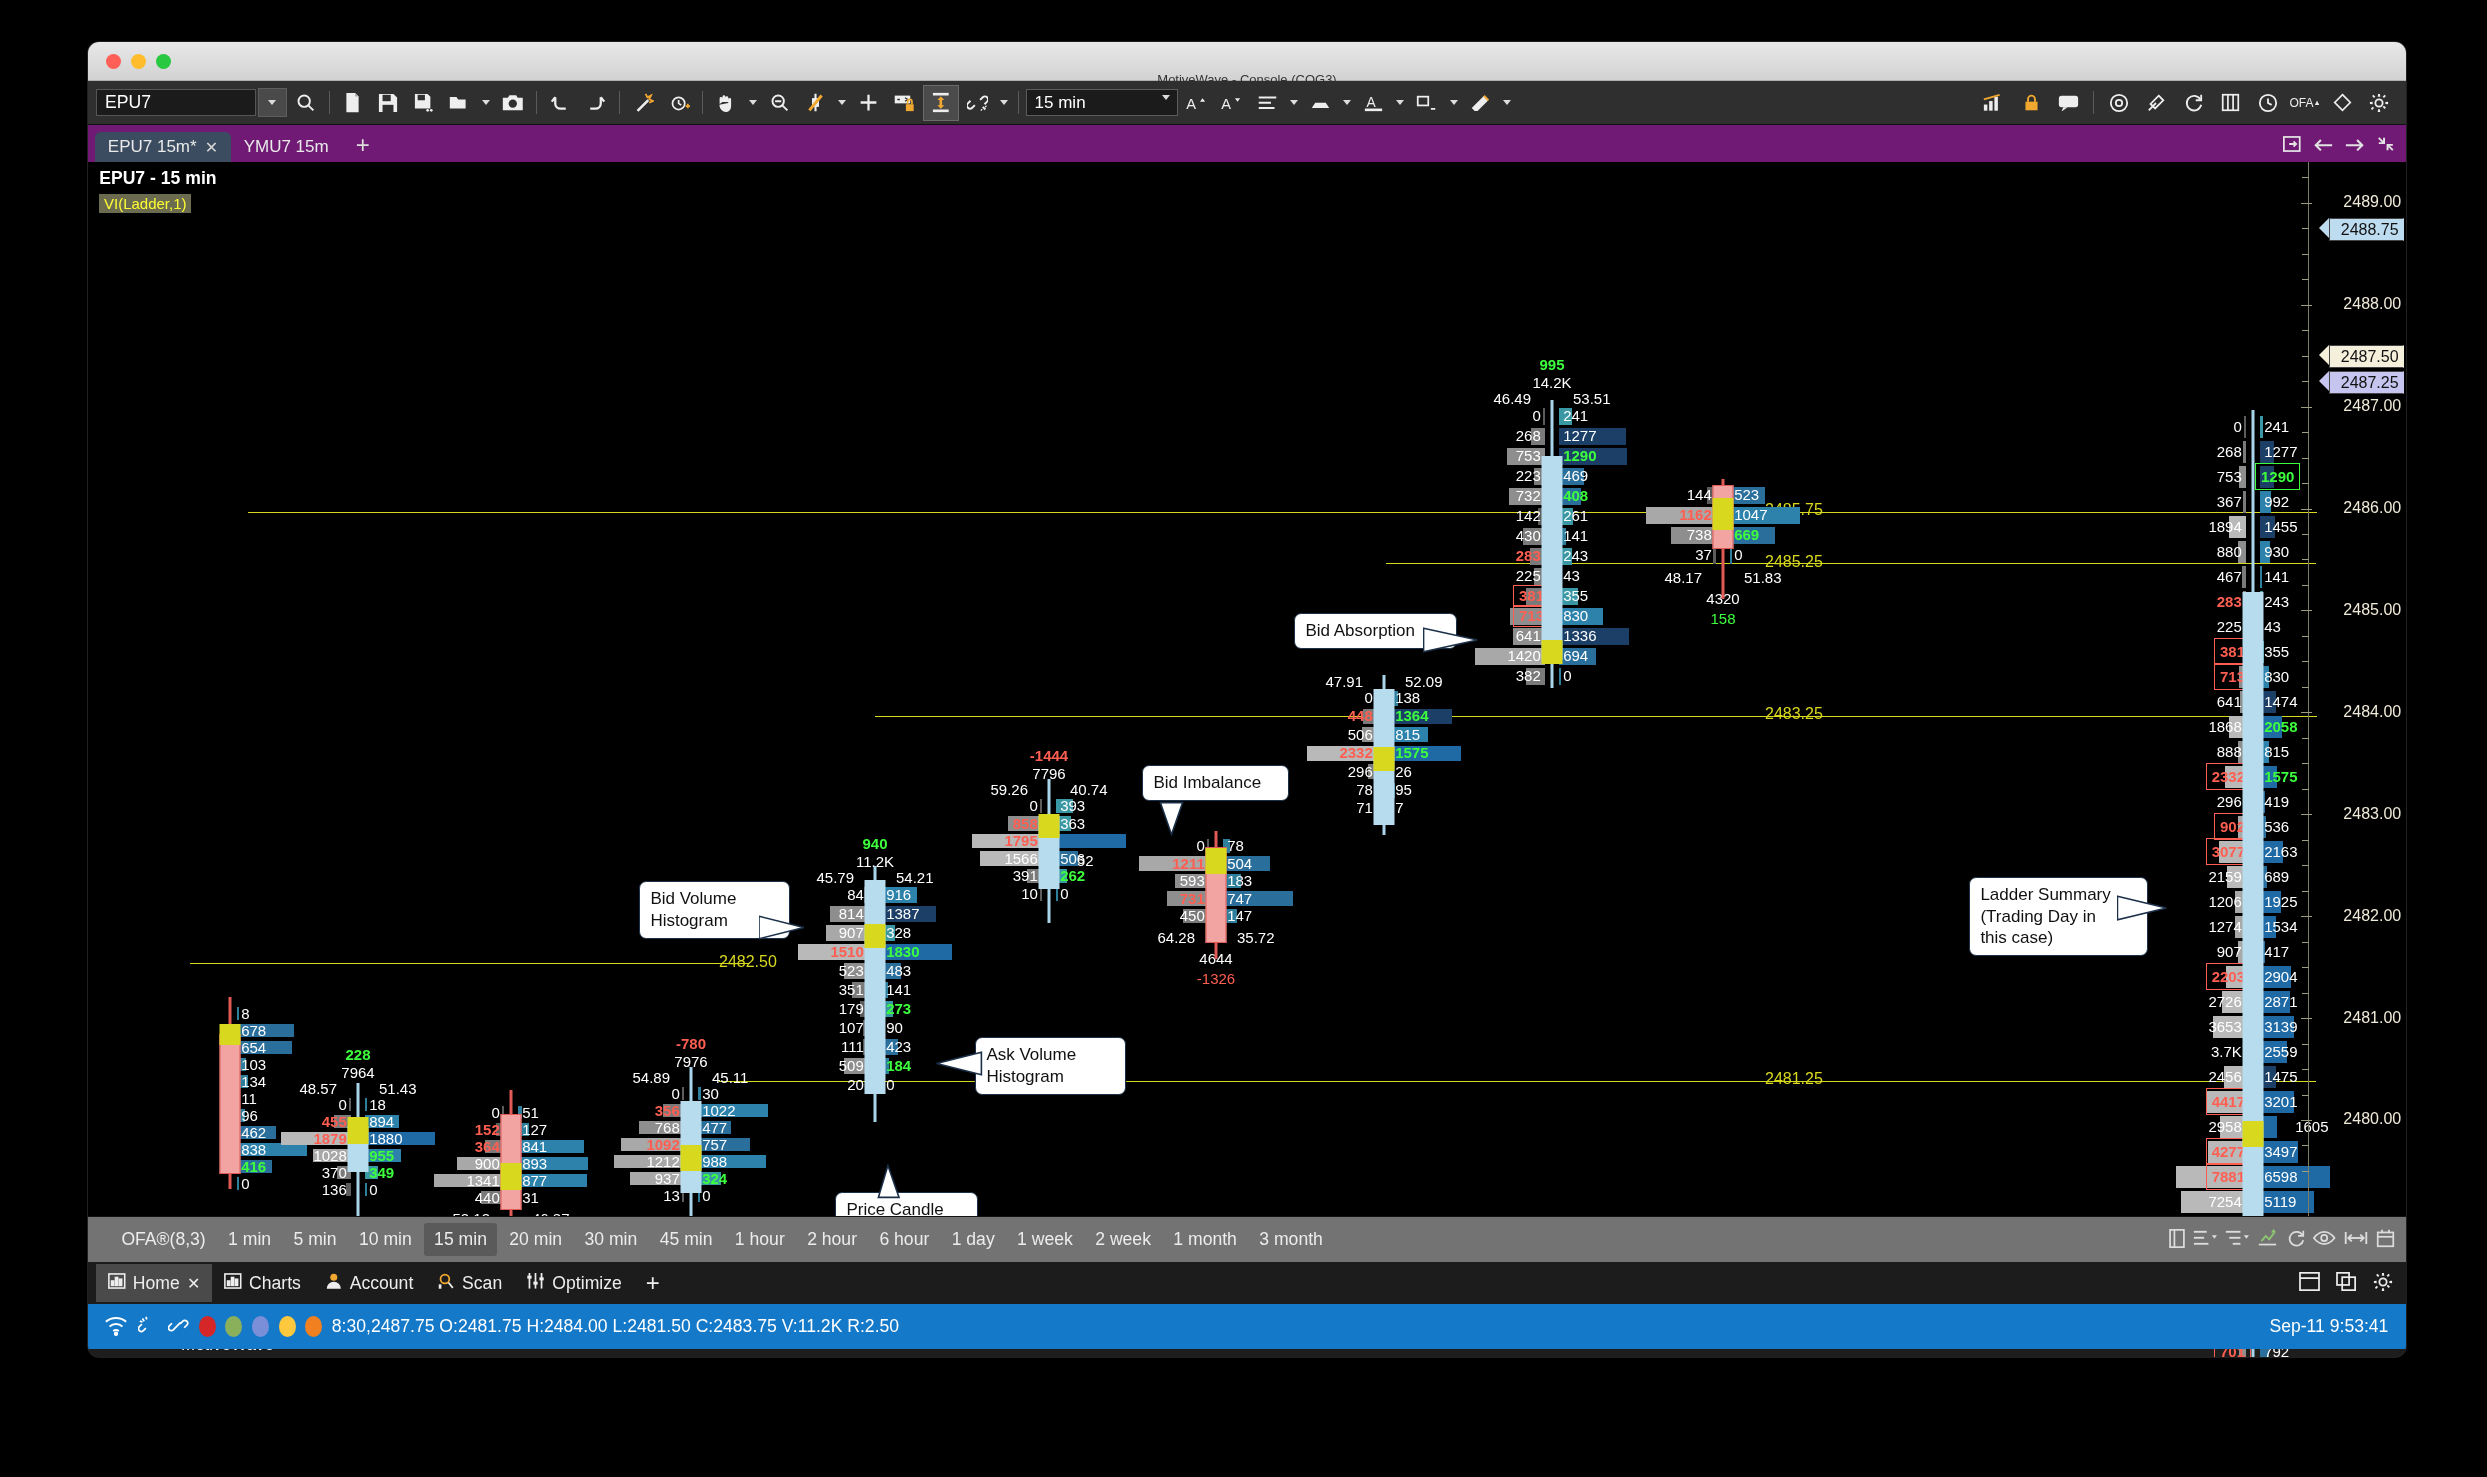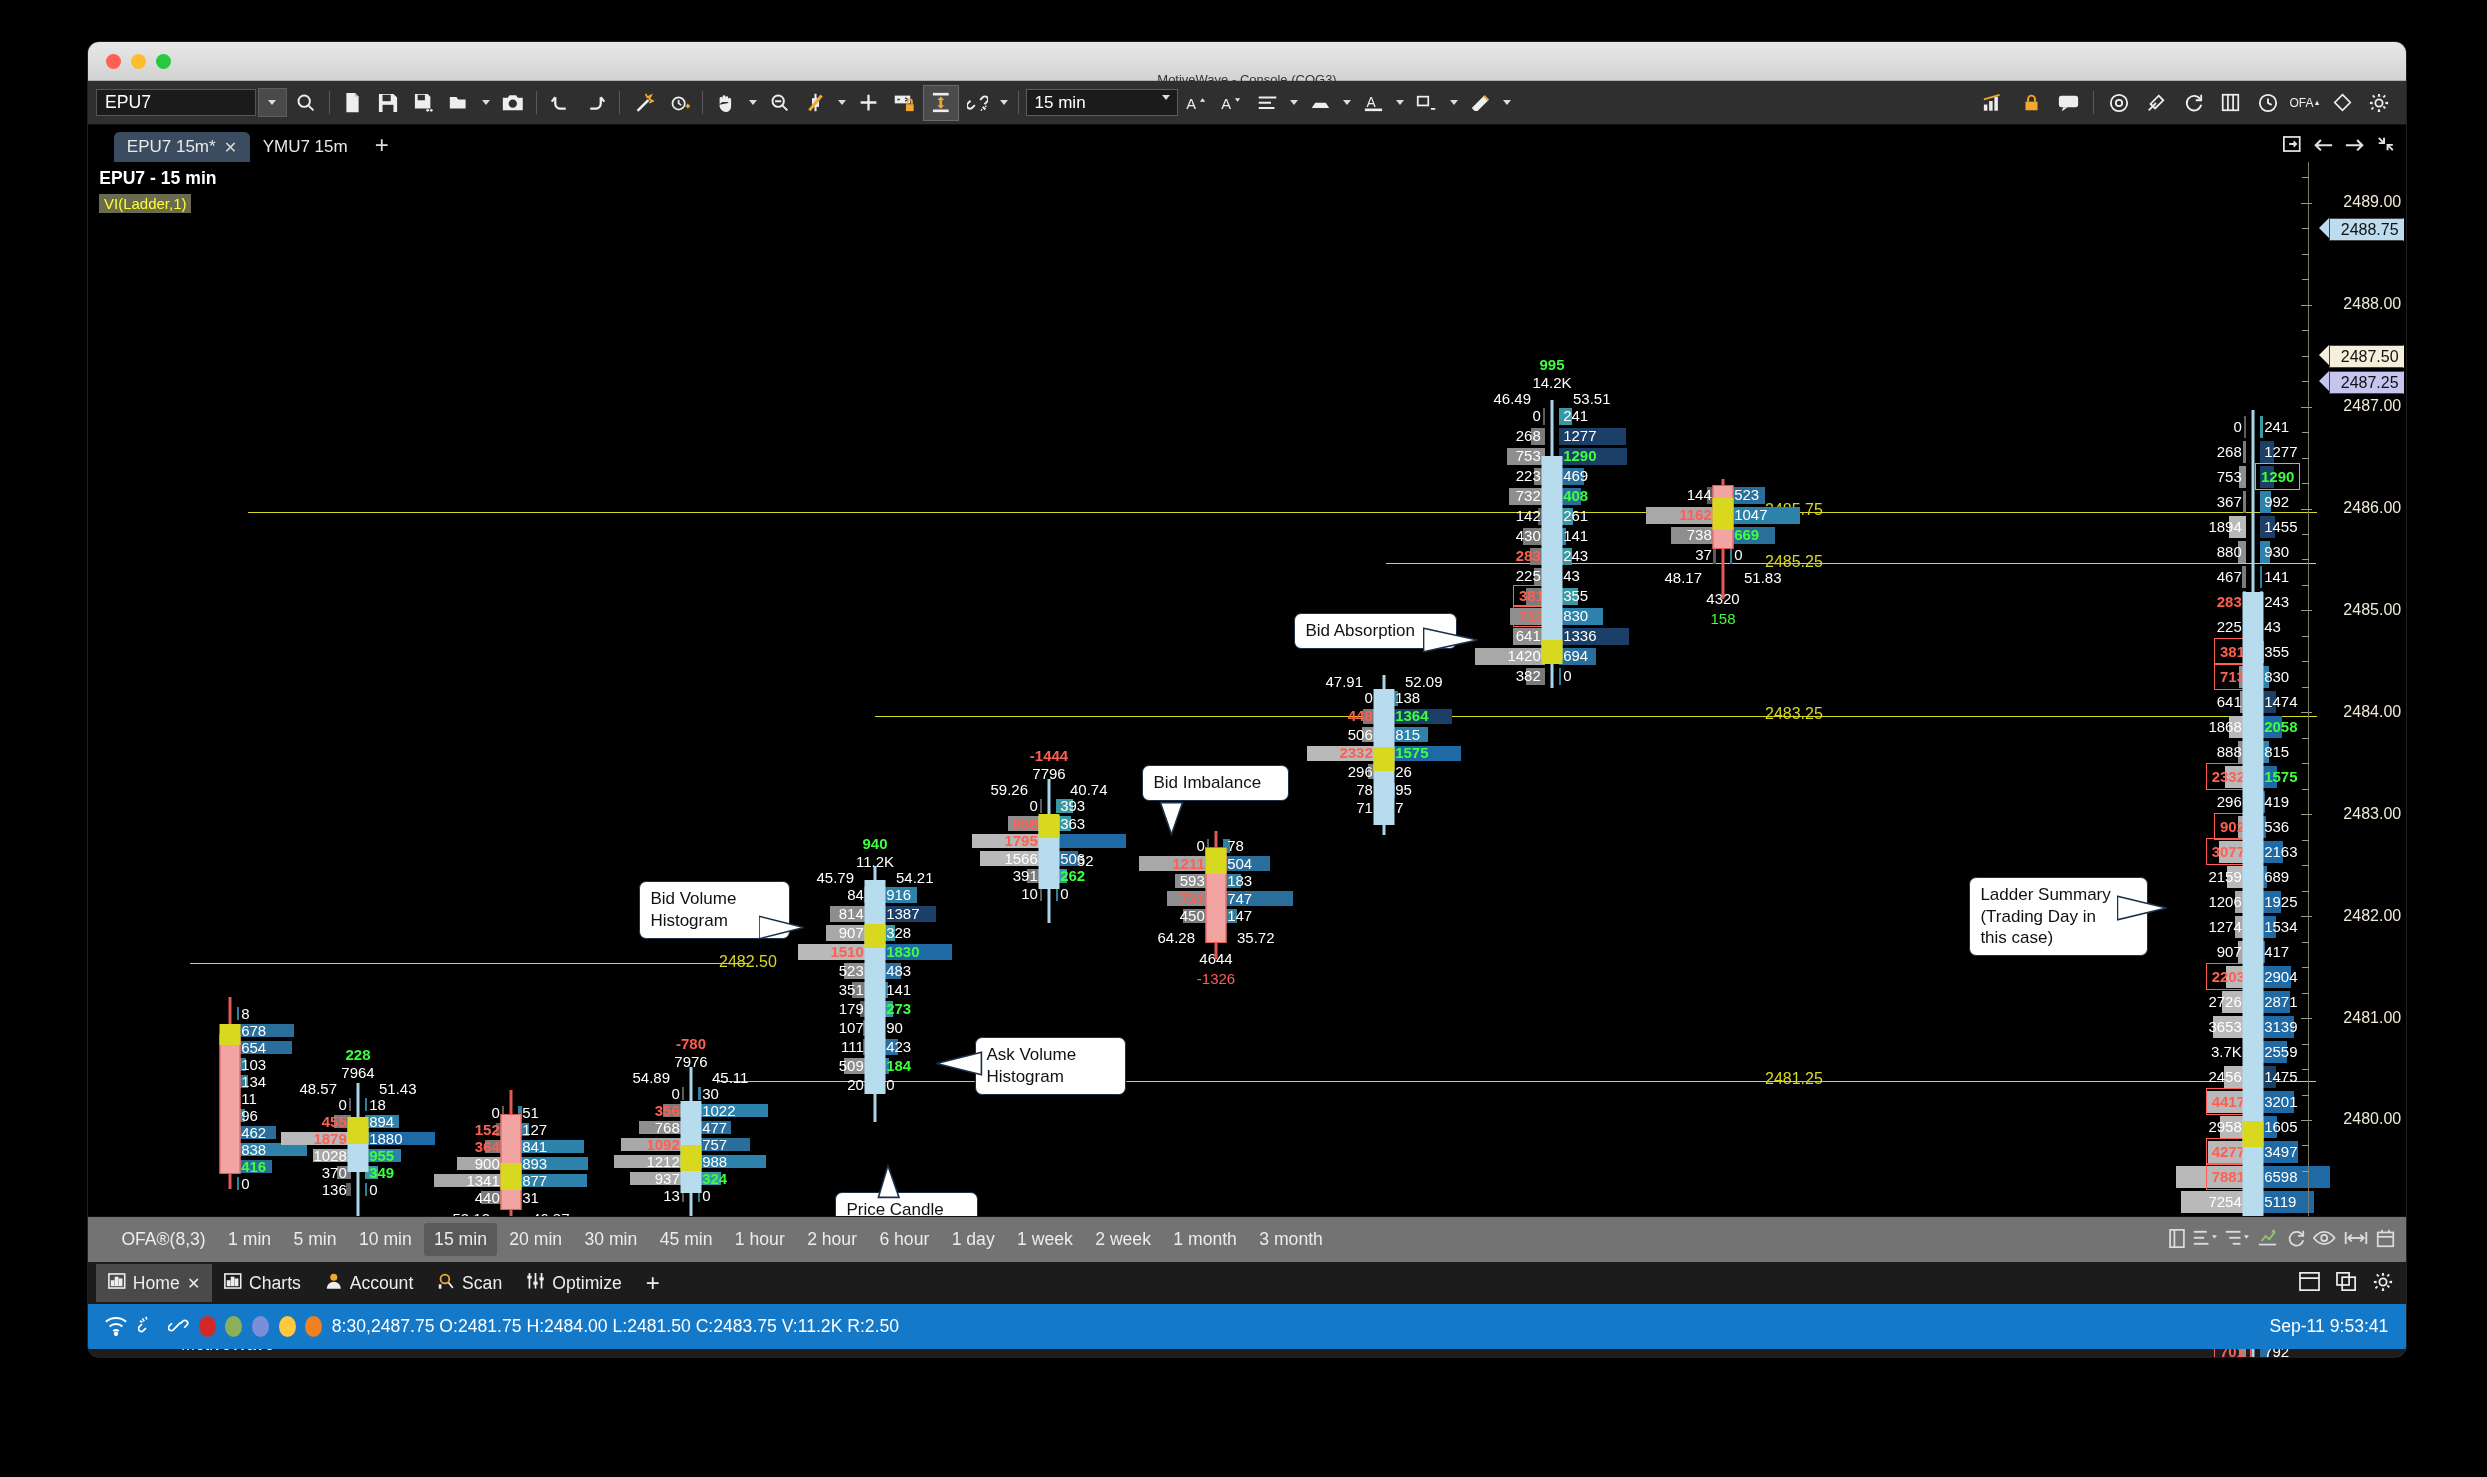--- a/index.html
+++ b/index.html
@@ -20,21 +20,21 @@
   .dropbtn{width:27px;height:27px;background:#4a4a4a;border:0.8px solid #5e5e5e;display:flex;align-items:center;justify-content:center;}
   .tbi{width:34px;height:34px;display:flex;align-items:center;justify-content:center;color:#e8e8e8;}
   .tbi svg{display:block;}
   .sep{width:0.8px;height:22.4px;background:#5a5a5a;margin:0 4.8px;}
   .intervalsel{width:152px;height:27px;background:#1b1b1b;border:0.8px solid #5c5c5c;color:#fff;font-size:17px;
                display:flex;align-items:center;padding-left:8px;box-sizing:border-box;position:relative;}
   .intervalsel .arr{position:absolute;right:6.4px;top:9.6px;}
   .tbright{position:absolute;right:9.6px;display:flex;align-items:center;gap:3.2px;}
   .caret{width:0;height:0;border-left:4.8px solid transparent;border-right:4.8px solid transparent;border-top:5.6px solid #ddd;}
   
-  .tabstrip{height:37px;background:#000000;display:flex;align-items:flex-end;position:relative;padding-left:26px;}
+  .tabstrip{height:37px;background:#701a75;display:flex;align-items:flex-end;position:relative;padding-left:7px;}
   .tab{height:30px;display:flex;align-items:center;gap:8px;padding:0 12.8px;color:#e9e9e9;font-size:17px;
        border-radius:5.6px 5.6px 0 0;}
   .tab.active{background:#3c4c60;}
   .tab .x{font-size:16px;color:#d8d8d8;}
   .plus{color:#ddd;font-size:24px;padding:0 14.4px 3.2px;}
   .tabright{position:absolute;right:11.2px;bottom:4.8px;display:flex;gap:12.8px;align-items:center;color:#e2e2e2;font-size:17.6px;}
   
   .chartwrap{position:relative;height:1054px;background:#000;}
   .chartlabel{position:absolute;left:11.2px;top:6.4px;color:#fff;font-size:17.6px;font-weight:bold;}
   .studylabel{position:absolute;left:11.2px;top:32px;background:#6b6b50;color:#ffff33;font-size:15px;padding:0.8px 4.8px;}
@@ -1114,21 +1114,21 @@
           <div class="lrow" style="height: 25px;">
             <div class="lbar bidbar" style="width: 39px; background: rgb(185, 185, 185); height: 22px; margin-right: 7.2px;"></div>
             <div class="lnum bidnum redbox" style="line-height: 25px; color: rgb(255, 95, 82); font-weight: bold; padding: 0px 4.8px; margin-right: 3.2px;">4417</div>
             <div class="lbar askbar" style="width: 34px; background: rgb(31, 106, 165); height: 22px; margin-left: 7.2px;"></div>
             <div class="lnum asknum" style="line-height: 25px;">3201</div>
           </div>
           <div class="lrow" style="height: 25px;">
             <div class="lbar bidbar" style="width: 26px; background: rgb(185, 185, 185); height: 22px; margin-right: 7.2px;"></div>
             <div class="lnum bidnum" style="line-height: 25px;">2958</div>
             <div class="lbar askbar" style="width: 17px; background: rgb(31, 106, 165); height: 22px; margin-left: 7.2px;"></div>
-            <div class="lnum asknum" style="line-height: 25px;">1605</div>
+            <div class="lnum asknum" style="line-height: 25px; padding-left: 31px;">1605</div>
           </div>
           <div class="lrow" style="height: 25px;">
             <div class="lbar bidbar" style="width: 38px; background: rgb(185, 185, 185); height: 22px; margin-right: 7.2px;"></div>
             <div class="lnum bidnum redbox" style="line-height: 25px; color: rgb(255, 95, 82); font-weight: bold; padding: 0px 4.8px; margin-right: 3.2px;">4277</div>
             <div class="lbar askbar" style="width: 38px; background: rgb(31, 106, 165); height: 22px; margin-left: 7.2px;"></div>
             <div class="lnum asknum" style="line-height: 25px;">3497</div>
           </div>
           <div class="lrow" style="height: 25px;">
             <div class="lbar bidbar" style="width: 70px; background: rgb(185, 185, 185); height: 22px; margin-right: 7.2px;"></div>
             <div class="lnum bidnum redbox" style="line-height: 25px; color: rgb(255, 95, 82); font-weight: bold; padding: 0px 4.8px; margin-right: 3.2px;">7881</div>

